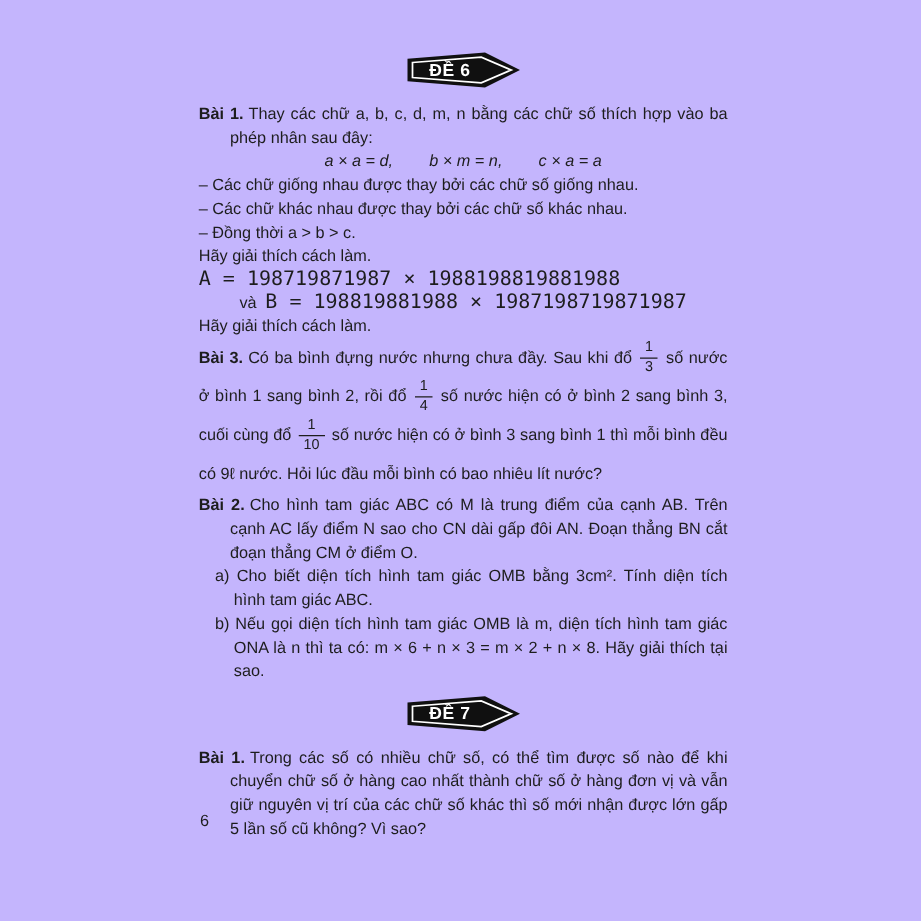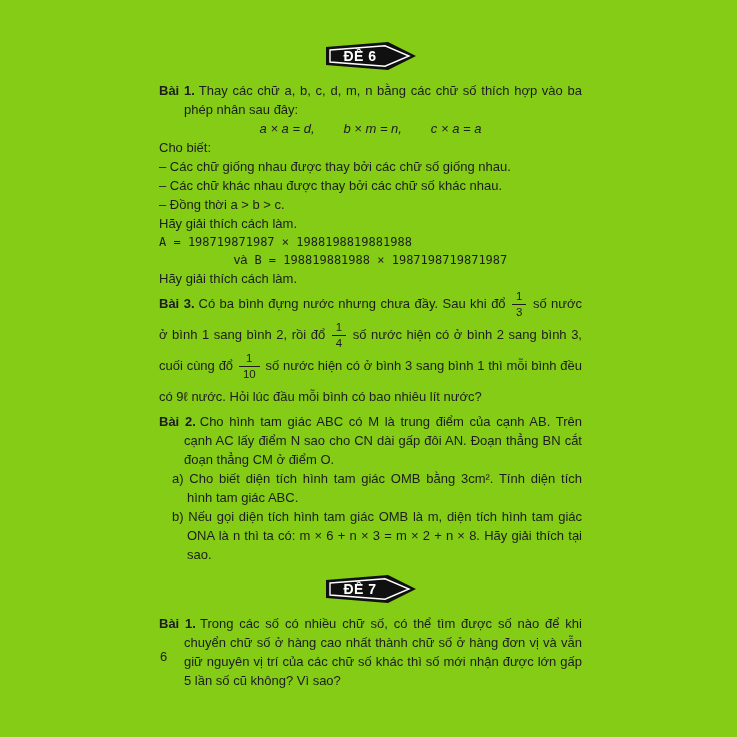--- a/index.html
+++ b/index.html
@@ -1,21 +1,21 @@
 <!DOCTYPE html>
 <html><head>
   <meta charset="utf-8">
   <style>
     * { margin: 0; padding: 0; box-sizing: border-box; }
     html, body { background: #ffffff; }
     .page {
       position: relative;
       width: 737px;
       height: 737px;
-      background: #84cc16;
+      background: #c4b5fd;
       overflow: hidden;
       font-family: "Liberation Sans", sans-serif;
       color: #1d1d1d;
     }
     .content {
       position: absolute;
       left: 159px;
       top: 40px;
       width: 423px;
       font-size: 13px;
@@ -35,21 +35,21 @@
     p.para { margin: 0; }
     .hang { padding-left: 25px; text-indent: -25px; }
     b.lbl { margin-right: 4px; }
     .eq {
       text-align: center;
       font-style: italic;
       white-space: pre-wrap;
       margin: 1px 0 2px 0;
     }
     .ml { margin-left: 25px; }
-    .mono { font-family: "DejaVu Sans Mono", monospace; font-size: 12px; }
+    .mono { font-family: "DejaVu Sans Mono", monospace; font-size: 16px; }
     .lineA { margin-left: 75px; text-align: left; line-height: 18px; }
     .lineB { margin-left: 56px; text-align: center; line-height: 18px; }
     .lineB .va { margin-right: 7px; }
     .bai3 { line-height: 31px; margin-top: 2px; }
     .frac {
       display: inline-block;
       vertical-align: middle;
       text-align: center;
       line-height: 1.1;
       font-size: 11.5px;
@@ -77,21 +77,20 @@
     <div class="banner-wrap">
       <svg width="92" height="32" viewBox="0 0 92 32">
         <polygon points="1,7 63,2 91,16 63,30 1,25" fill="#101010"></polygon>
         <polygon points="5,10 60,5.8 84,16 60,26.2 5,22" fill="none" stroke="#ffffff" stroke-width="1.4"></polygon>
         <text x="35" y="20.5" text-anchor="middle" class="banner-text">ĐỀ 6</text>
       </svg>
     </div>
 
     <p class="para hang"><b class="lbl">Bài 1.</b><span>Thay các chữ a, b, c, d, m, n bằng các chữ số thích hợp vào ba phép nhân sau đây:</span></p>
     <p class="para eq">a × a = d,        b × m = n,        c × a = a</p>
-    <p class="para ml">Cho biết:</p>
     <p class="para ml">–  Các chữ giống nhau được thay bởi các chữ số giống nhau.</p>
     <p class="para ml">–  Các chữ khác nhau được thay bởi các chữ số khác nhau.</p>
     <p class="para ml">–  Đồng thời a &gt; b &gt; c.</p>
     <p class="para ml">Hãy giải thích cách làm.</p>
 
     <p class="para lineA mono">A = 198719871987 × 1988198819881988</p>
     <p class="para lineB"><span class="va">và</span><span class="mono">B = 198819881988 × 1987198719871987</span></p>
     <p class="para ml">Hãy giải thích cách làm.</p>
 
     <p class="para bai3"><b class="lbl">Bài 3.</b><span>Có ba bình đựng nước nhưng chưa đầy. Sau khi đổ</span>

